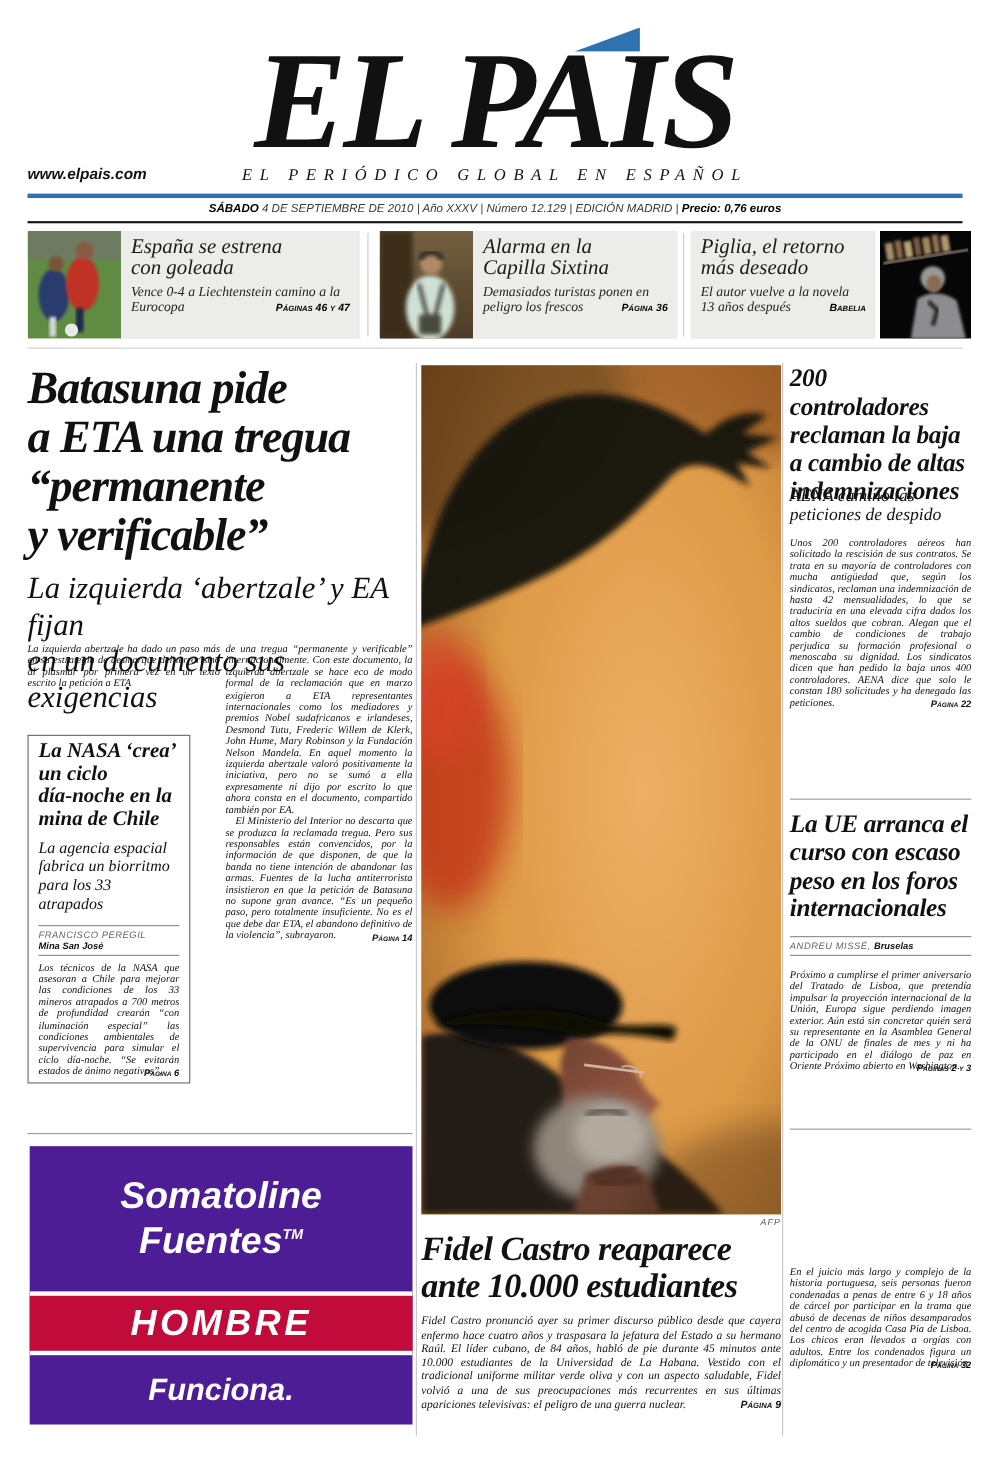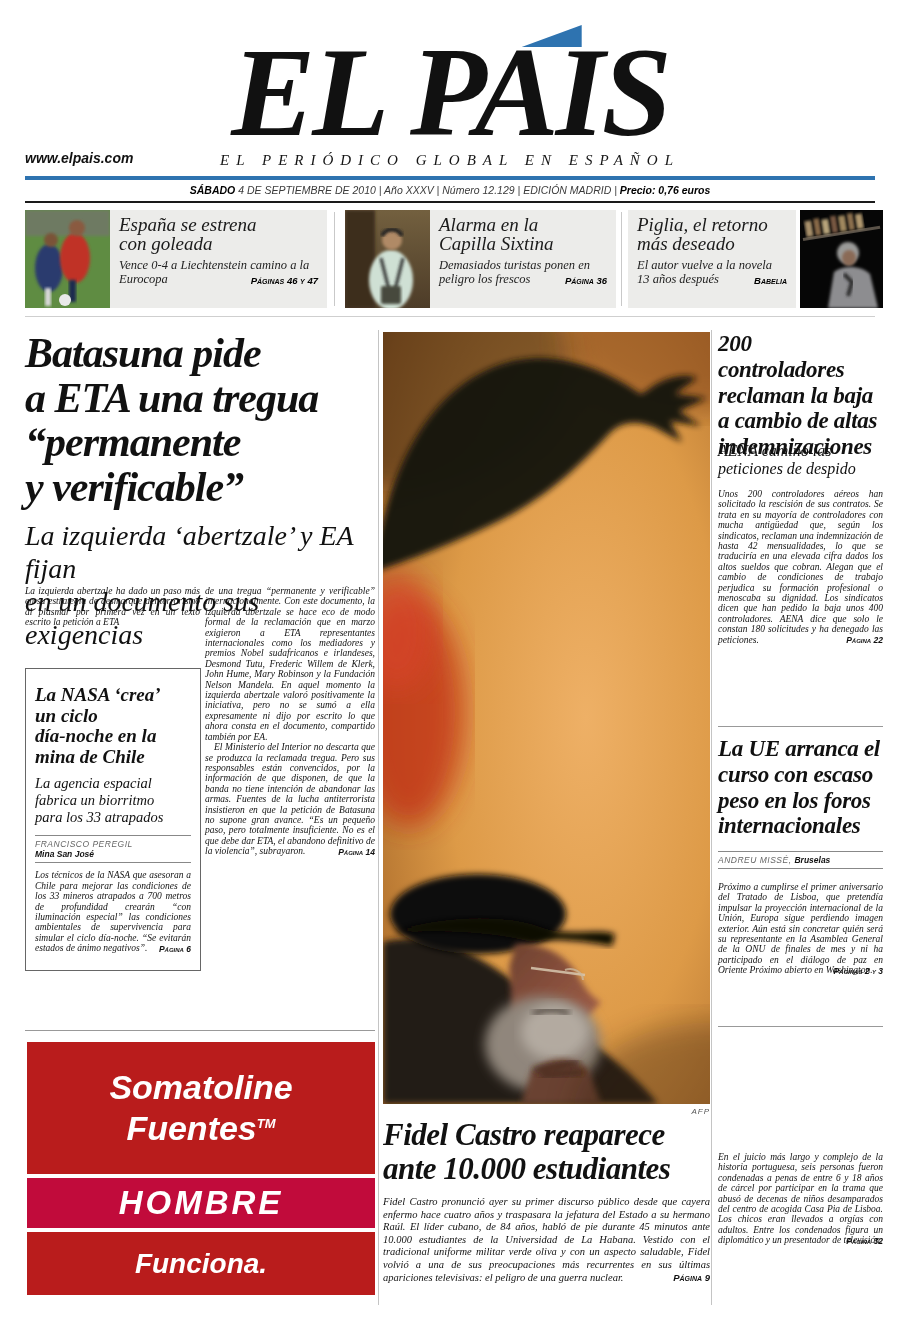--- a/index.html
+++ b/index.html
@@ -34,31 +34,31 @@
   
   .colrule{width:1px;background:#c4c4c4;top:330px;height:975px;}
   .leadhead{left:25px;top:331px;width:352px;font-weight:bold;font-size:42px;
             line-height:1.06;letter-spacing:-1px;white-space:pre-line;}
   .leadsub{left:25px;top:519px;width:352px;font-size:28px;line-height:1.18;white-space:pre-line;}
   .body9{font-size:9.5px;line-height:10.4px;}
   .indent{text-indent:9px;}
   .bpref{display:block;text-align:right;font-family:"Liberation Sans","DejaVu Sans",sans-serif;
          font-weight:bold;font-variant:small-caps;font-size:8.5px;margin-top:-10px;}
   
-  .nasabox{left:25px;top:668px;width:176px;border:1px solid #666;box-sizing:border-box;
-           padding:16px 9px;background:#fff;}
+  .nasabox{left:25px;top:668px;width:148px;border:1px solid #666;box-sizing:border-box;
+           padding:4px 9px;background:#fff;}
   .nasahead{font-weight:bold;font-size:19px;line-height:1.08;white-space:pre-line;}
   .nasasub{font-size:14.5px;line-height:1.18;margin-top:8px;white-space:pre-line;}
   .byline{margin-top:9px;border-top:1px solid #888;border-bottom:1px solid #888;
           padding:3px 0;font-size:8.5px;}
   .byname{color:#666;letter-spacing:.5px;}
   .byplace{font-weight:bold;color:#111;}
   .adrule{left:25px;top:1030px;width:350px;height:1px;background:#999;}
   
-  .ad{left:27px;top:1042px;width:348px;height:253px;background:#b91c1c;display:flex;
+  .ad{left:27px;top:1042px;width:348px;height:253px;background:#4c1d95;display:flex;
       flex-direction:column;color:#fff;font-family:"Liberation Sans","DejaVu Sans",sans-serif;
       font-weight:bold;text-align:center;}
   .adtop{height:132px;display:flex;flex-direction:column;justify-content:center;
          font-size:34px;line-height:1.22;}
   .adtm{font-size:13px;vertical-align:super;}
   .adband{height:50px;background:#c10b3b;border-top:4px solid #fff;border-bottom:4px solid #fff;
           display:flex;align-items:center;justify-content:center;font-size:33px;letter-spacing:3px;}
   .adbottom{flex:1;display:flex;align-items:center;justify-content:center;font-size:28px;}
   
   .photo{left:383px;top:332px;width:327px;height:772px;overflow:hidden;background:#c98a3c;}

